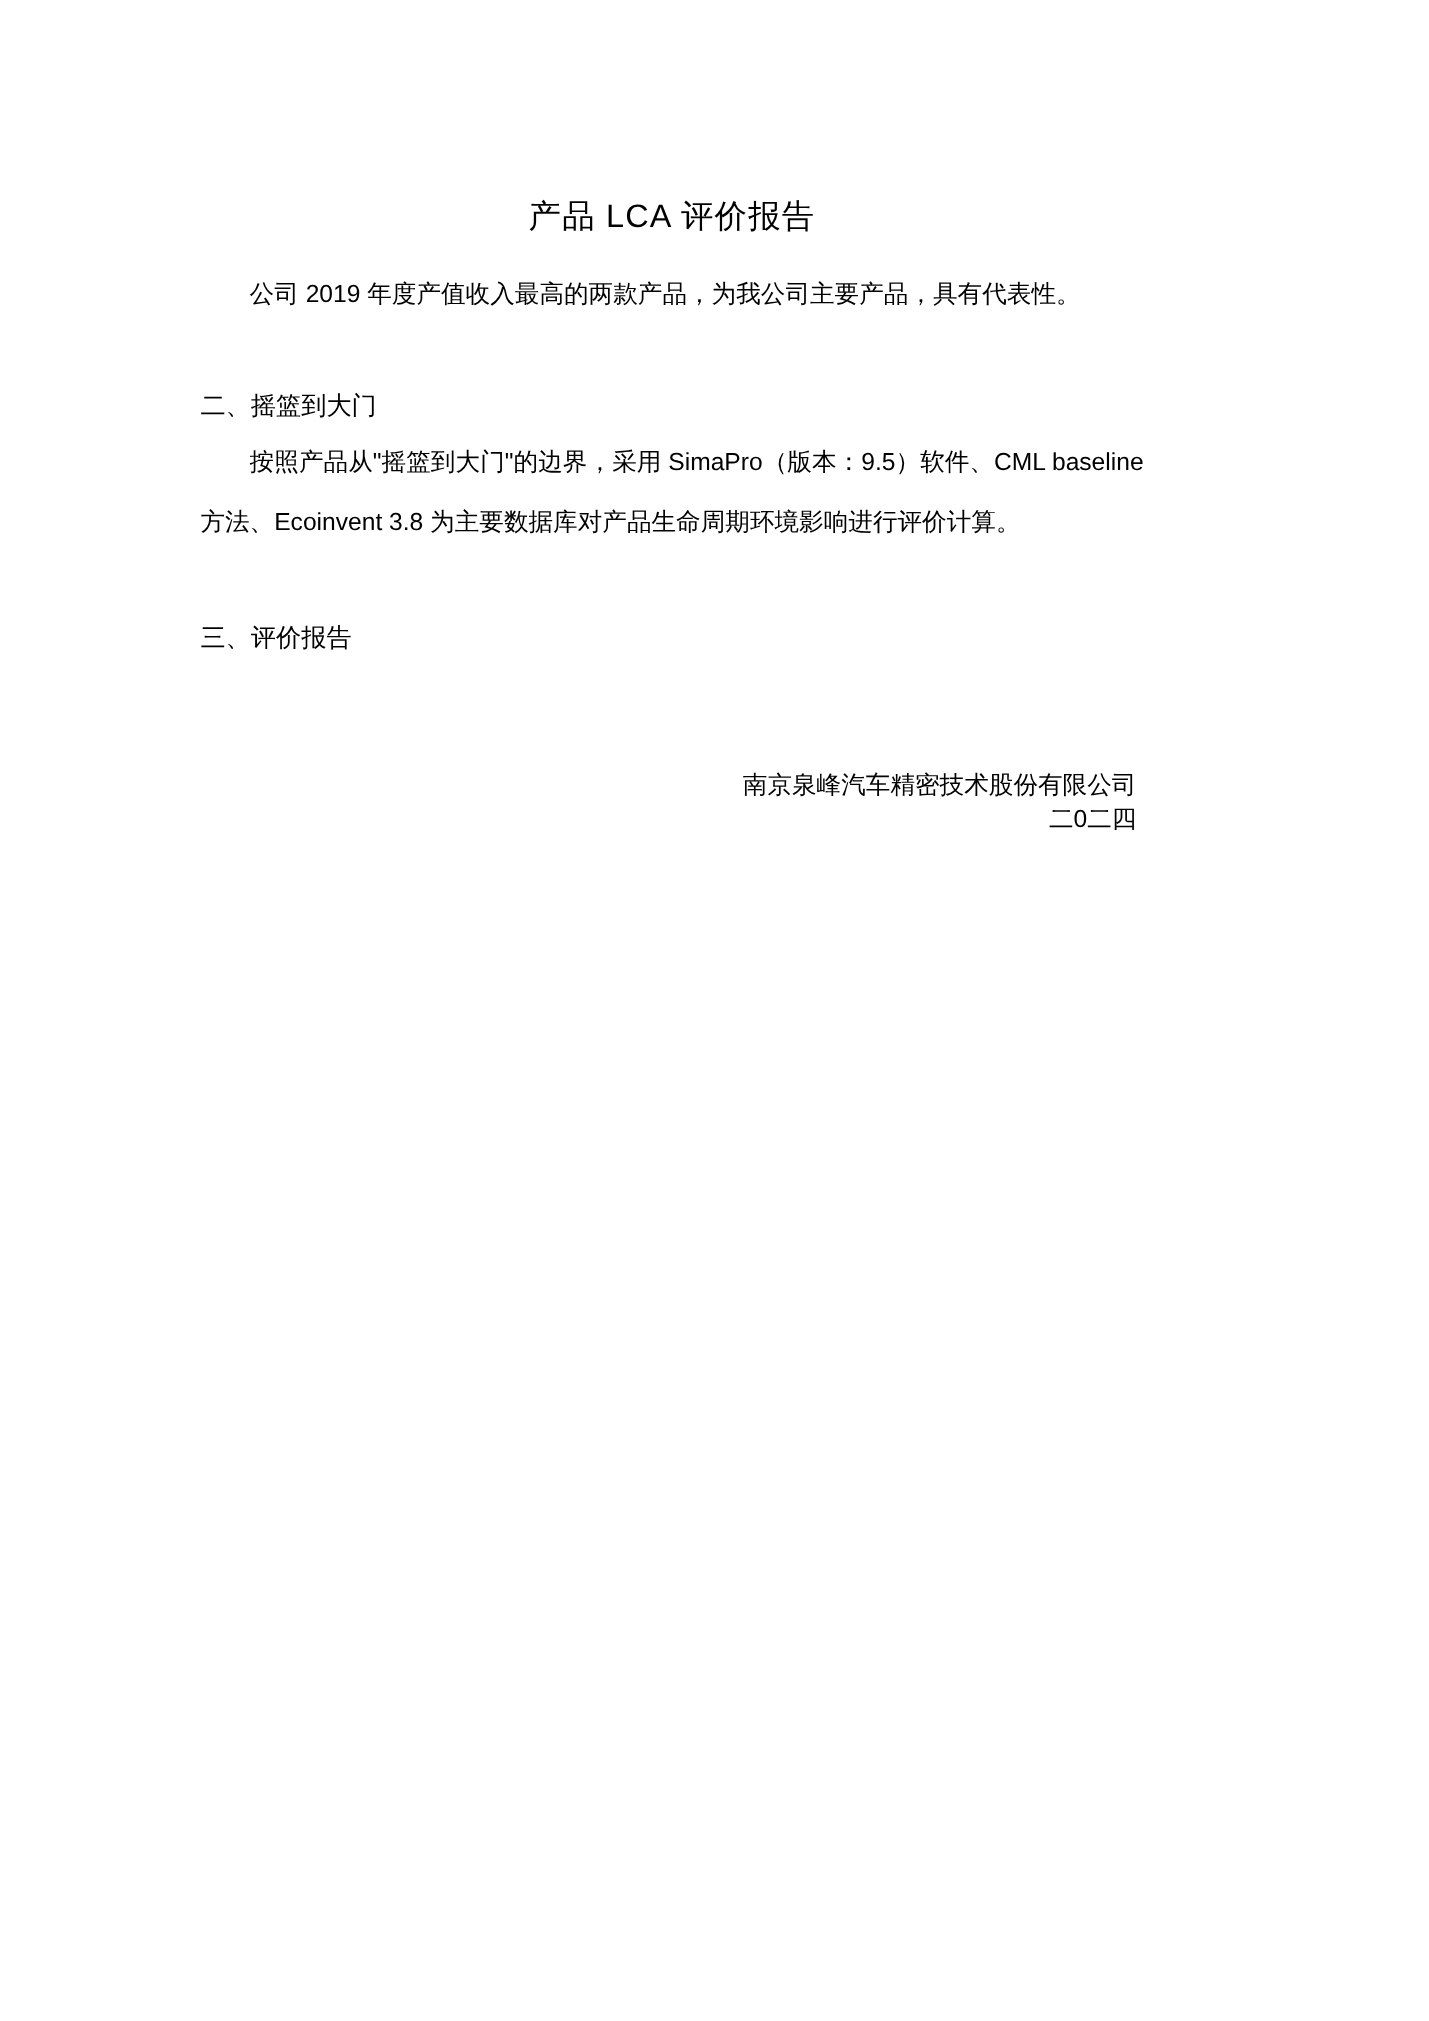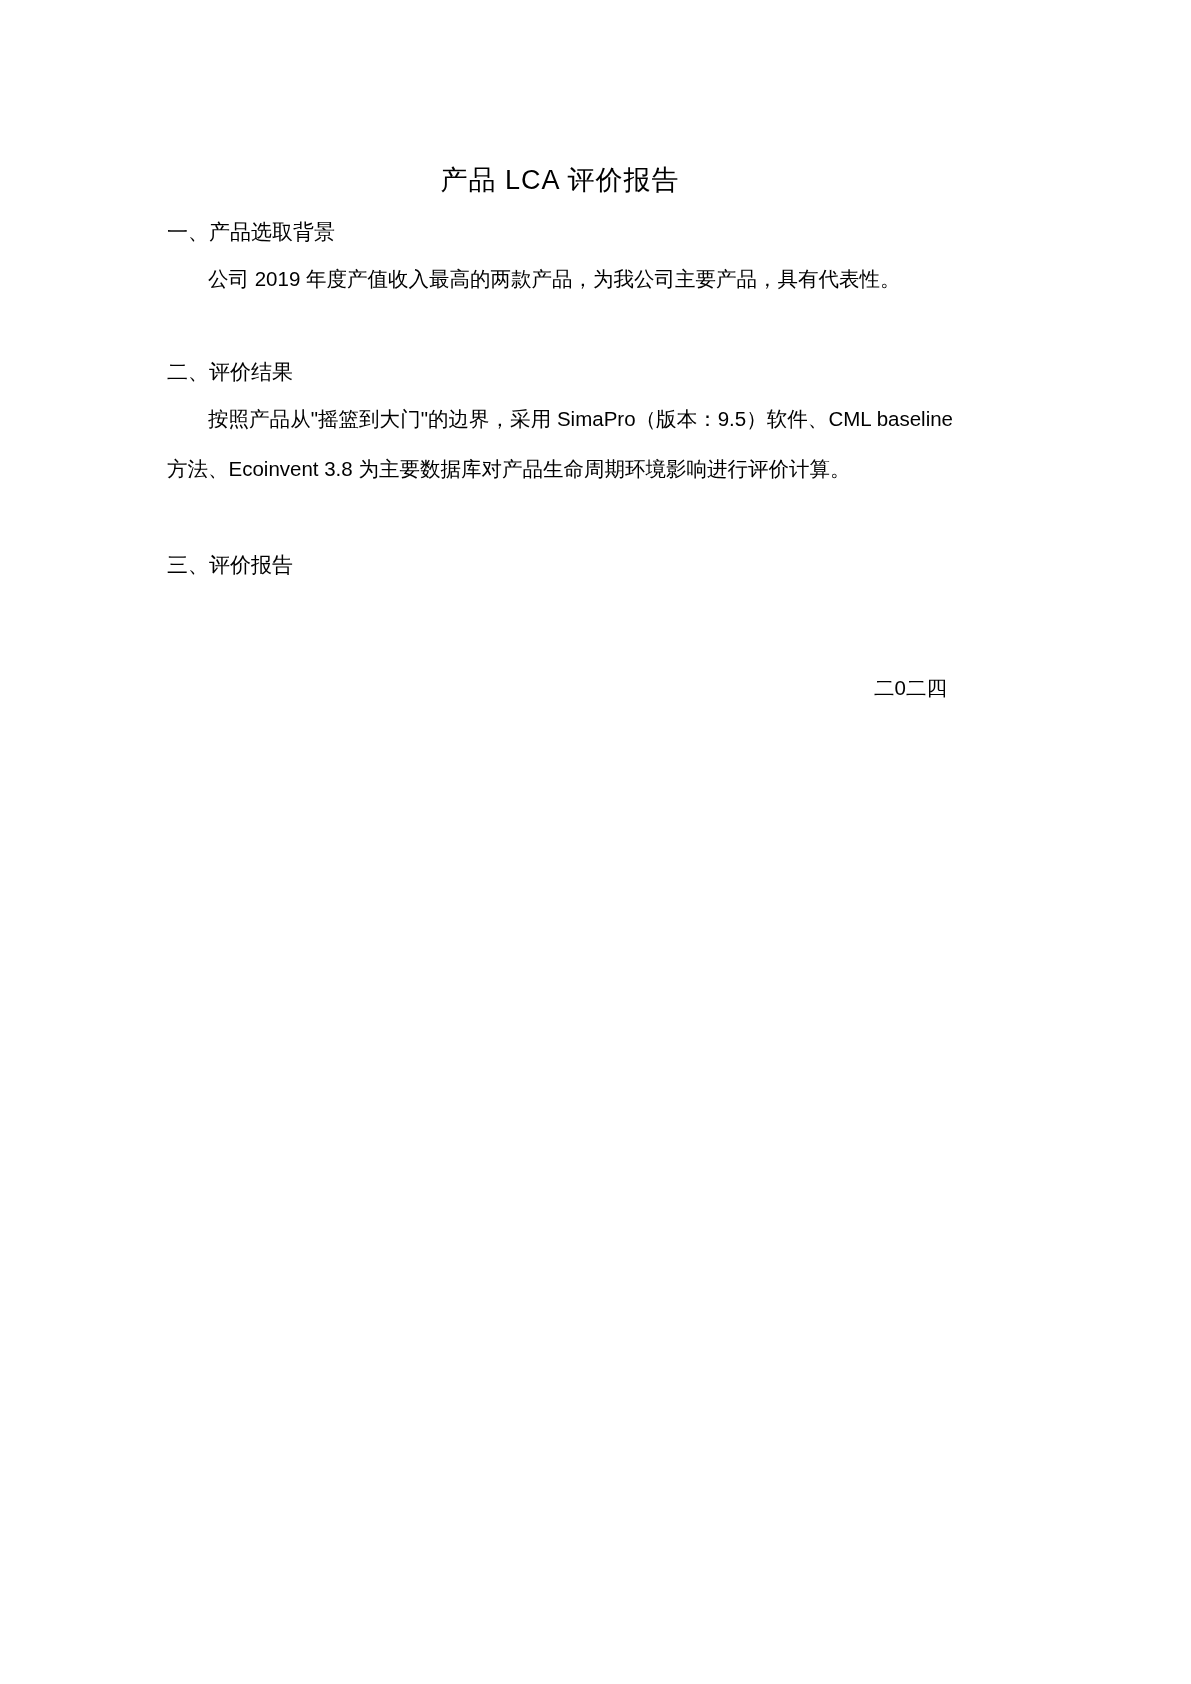--- a/index.html
+++ b/index.html
@@ -53,25 +53,25 @@
   }
   .signature .sig-line { white-space: nowrap; }
 </style>
 </head>
 <body>
 
 <div class="page">
 
   <h1 class="doc-title">产品 LCA 评价报告</h1>
 
-  <h2 class="sec-heading h1">一、产品选取背景</h2>
   <p class="body-para">公司 2019 年度产值收入最高的两款产品，为我公司主要产品，具有代表性。</p>
 
-  <h2 class="sec-heading h2">二、评价结果</h2>
+  <h2 class="sec-heading h2">二、摇篮到大门</h2>
   <p class="body-para">按照产品从"摇篮到大门"的边界，采用 SimaPro（版本：9.5）软件、CML baseline 方法、Ecoinvent 3.8 为主要数据库对产品生命周期环境影响进行评价计算。</p>
 
   <h2 class="sec-heading h3">三、评价报告</h2>
 
   <div class="signature">
+    <div class="sig-line">南京泉峰汽车精密技术股份有限公司</div>
     <div class="sig-line">二0二四</div>
   </div>
 
 </div>
 
 </body></html>

